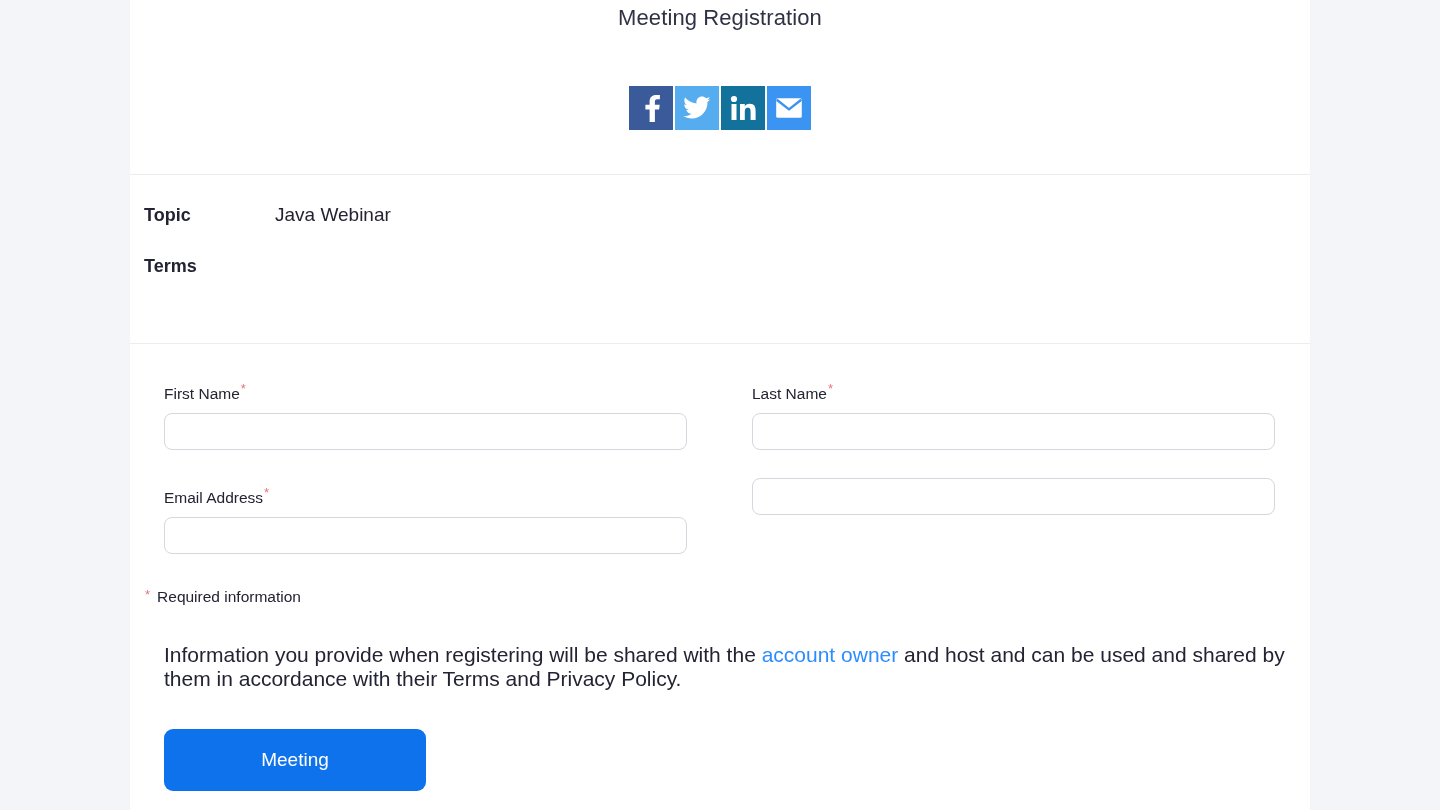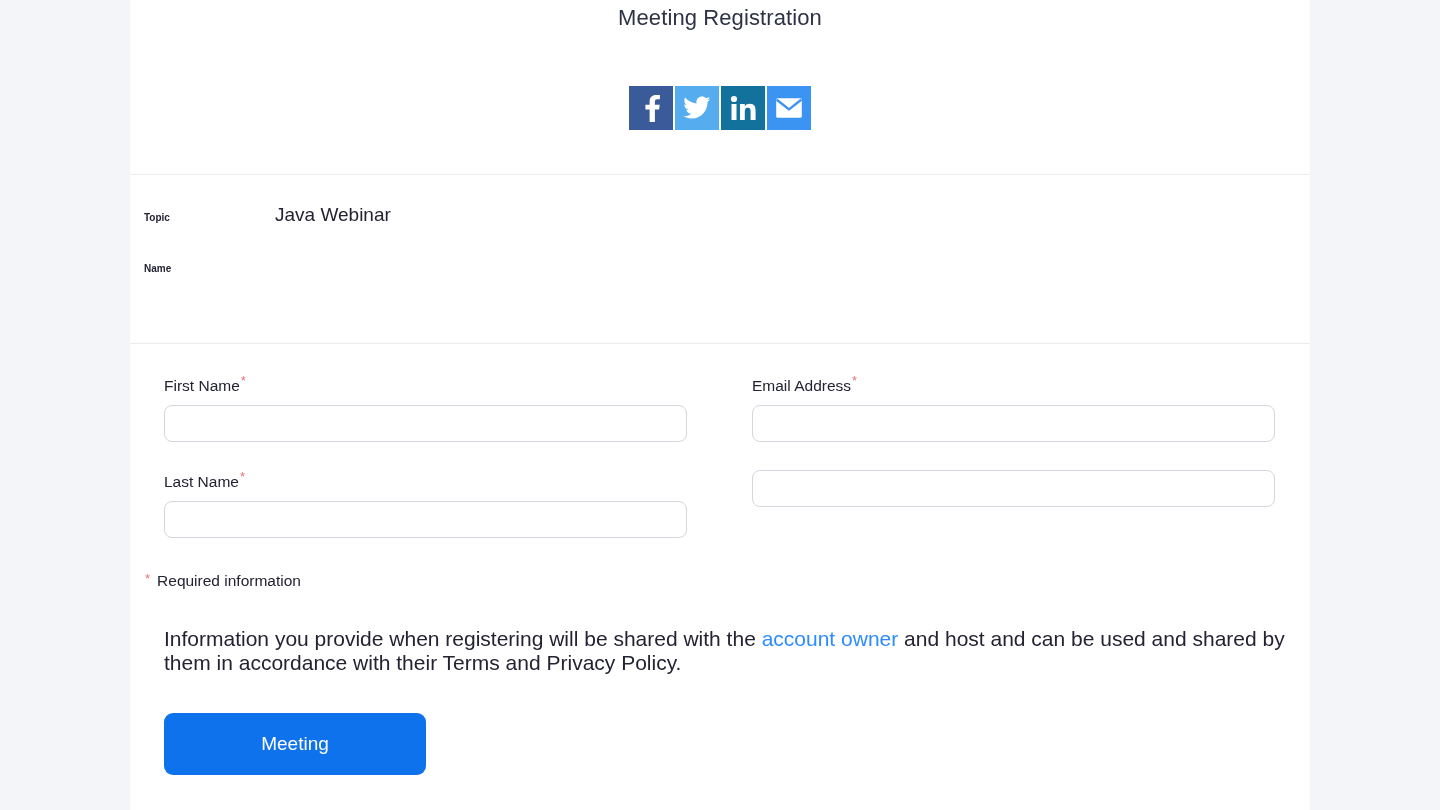--- a/index.html
+++ b/index.html
@@ -81,21 +81,21 @@
     border-bottom: 1px solid #ededee;
   }
   .info-row {
     display: flex;
     align-items: baseline;
     margin-bottom: 29px;
   }
   .info-label {
     width: 131px;
     flex: none;
-    font-size: 10px;
+    font-size: 18px;
     font-weight: 700;
     color: #232333;
     line-height: 22px;
   }
   .info-value {
     font-size: 19px;
     font-weight: 400;
     color: #232333;
     line-height: 22px;
   }
@@ -118,20 +118,21 @@
   .field {
     width: 523px;
     margin-bottom: 28px;
   }
   .field-label {
     display: block;
     font-size: 15.5px;
     line-height: 22px;
     color: #232333;
     margin-bottom: 8px;
+    margin-top: 8px;
   }
   .req-star {
     color: #e8737d;
     font-size: 13px;
     line-height: 1;
     vertical-align: super;
     margin-left: 1px;
   }
   .text-input {
     box-sizing: border-box;
@@ -231,40 +232,40 @@
         </button>
       </div>
     </div>
 
     <div class="meeting-info">
       <div class="info-row">
         <div class="info-label">Topic</div>
         <div class="info-value">Java Webinar</div>
       </div>
       <div class="info-row">
-        <div class="info-label">Name</div>
+        <div class="info-label">Terms</div>
       </div>
     </div>
 
     <div class="form-area">
       <div class="field-grid">
 
         <div class="field">
           <label class="field-label"><span>First Name</span><span class="req-star">*</span></label>
           <input class="text-input" type="text" placeholder="" style="">
         </div>
 
         <div class="field">
+          <label class="field-label"><span>Last Name</span><span class="req-star">*</span></label>
+          <input class="text-input" type="text" placeholder="" style="">
+        </div>
+
+        <div class="field">
           <label class="field-label"><span>Email Address</span><span class="req-star">*</span></label>
           <input class="text-input" type="email" placeholder="" style="">
-        </div>
-
-        <div class="field">
-          <label class="field-label"><span>Last Name</span><span class="req-star">*</span></label>
-          <input class="text-input" type="text" placeholder="" style="">
         </div>
 
         <div class="field">
           <input class="text-input" type="email" placeholder="" style="">
         </div>
 
       </div>
 
       <div class="required-note">
           <span class="req-star">*</span>

